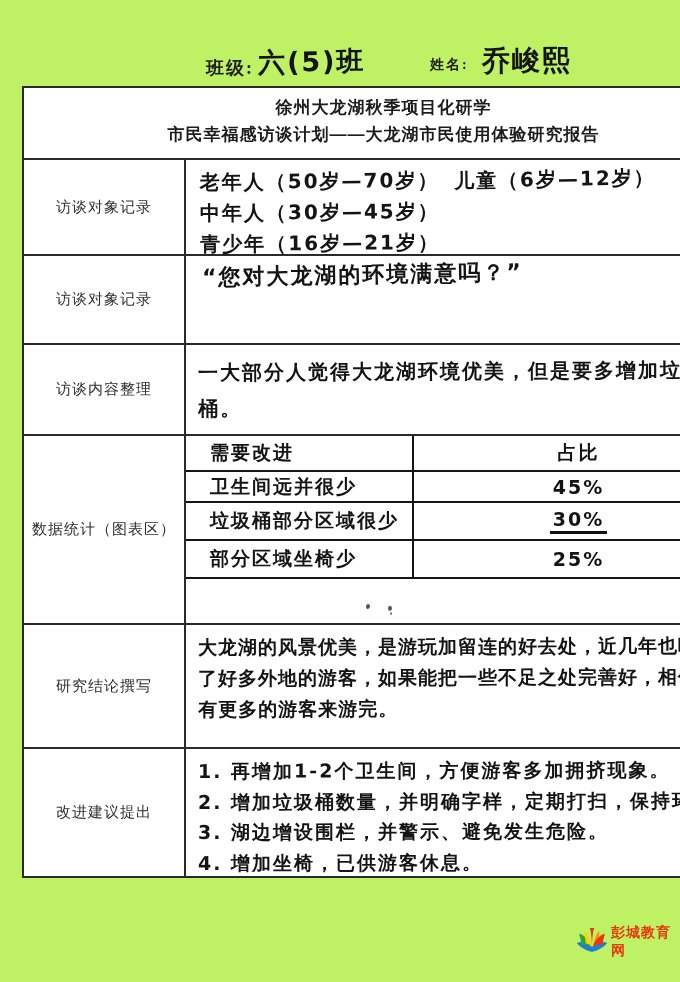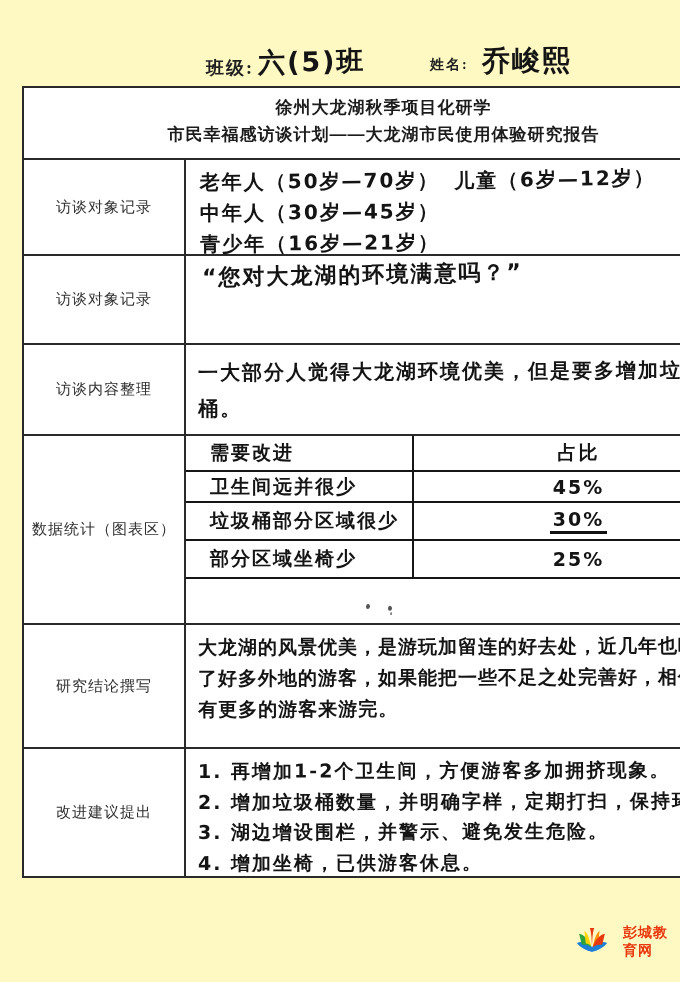--- a/index.html
+++ b/index.html
@@ -2,21 +2,21 @@
 <html><head>
 <meta charset="utf-8">
 <style>
   html,body{margin:0;padding:0;}
   body{
     width:680px;height:982px;position:relative;overflow:hidden;
     background:#ffffff;
     font-family:"Liberation Sans",sans-serif;
     color:#222;
   }
-  .page{position:absolute;inset:0;background:#fef9c3;}
+  .page{position:absolute;inset:0;background:#bef264;}
 
   
   .printed{
     font-family:"Liberation Serif",serif;
     font-weight:700;color:#1f1f1f;
   }
   .hw{
     font-family:"DejaVu Sans",sans-serif;
     font-weight:700;color:#141414;letter-spacing:2px;
   }
@@ -73,21 +73,21 @@
     box-shadow:22px -2px 0 0 #555, 24px 3px 0 -1px #777;transform:rotate(10deg);}
 
   
   .conclusion-text{padding:6px 10px 0 12px;font-size:19px;line-height:31px;letter-spacing:1px;transform:rotate(-0.2deg);}
 
   
   .suggestions-list{padding:6px 8px 0 12px;}
   .suggestion-item{font-size:19px;line-height:30.5px;white-space:nowrap;overflow:hidden;transform:rotate(-0.2deg);}
 
   
-  .logo{position:absolute;left:576px;top:924px;display:flex;align-items:center;gap:15px;}
+  .logo{position:absolute;left:576px;top:924px;display:flex;align-items:center;gap:3px;}
   .logo-text{font-size:14px;font-weight:800;letter-spacing:1px;font-family:"DejaVu Sans",sans-serif;}
 </style>
 </head>
 <body>
 
 <div class="page">
 
   <span class="printed class-label">班级:</span>
   <span class="hw class-value">六(5)班</span>
   <span class="printed name-label">姓名:</span>

